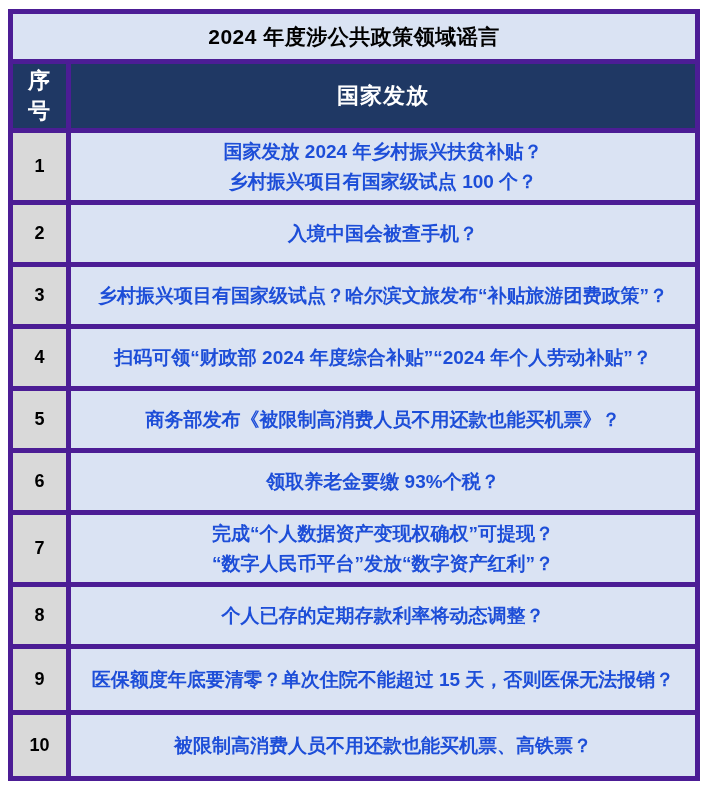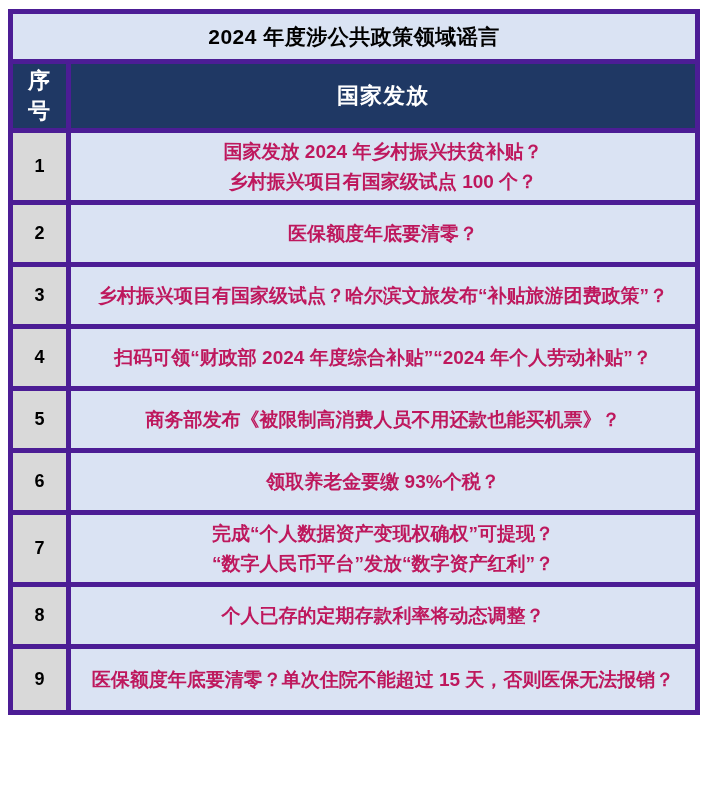--- a/index.html
+++ b/index.html
@@ -61,21 +61,21 @@
     font-size: 18px;
     font-weight: bold;
     color: #000000;
   }
   td.text-cell {
     background: #dae3f3;
     text-align: center;
     vertical-align: middle;
     font-size: 19px;
     font-weight: bold;
-    color: #be185d;
+    color: #1d4ed8;
     white-space: pre-line;
     line-height: 1.55;
     margin-top: 8px;
   }
   tr.row-normal { height: 62px; }
   tr.row-tall   { height: 72px; }
   tr.row-wide   { height: 66px; }
 </style>
 </head>
 <body>
@@ -95,21 +95,21 @@
         <th class="header-cell">国家发放</th>
       </tr>
 
       <tr class="row-tall">
         <td class="index-cell">1</td>
         <td class="text-cell">国家发放 2024 年乡村振兴扶贫补贴？
 乡村振兴项目有国家级试点 100 个？</td>
       </tr>
       <tr class="row-normal">
         <td class="index-cell">2</td>
-        <td class="text-cell">医保额度年底要清零？</td>
+        <td class="text-cell">入境中国会被查手机？</td>
       </tr>
       <tr class="row-normal">
         <td class="index-cell">3</td>
         <td class="text-cell">乡村振兴项目有国家级试点？哈尔滨文旅发布“补贴旅游团费政策”？</td>
       </tr>
       <tr class="row-normal">
         <td class="index-cell">4</td>
         <td class="text-cell">扫码可领“财政部 2024 年度综合补贴”“2024 年个人劳动补贴”？</td>
       </tr>
       <tr class="row-normal">
@@ -126,15 +126,19 @@
 “数字人民币平台”发放“数字资产红利”？</td>
       </tr>
       <tr class="row-normal">
         <td class="index-cell">8</td>
         <td class="text-cell">个人已存的定期存款利率将动态调整？</td>
       </tr>
       <tr class="row-wide">
         <td class="index-cell">9</td>
         <td class="text-cell">医保额度年底要清零？单次住院不能超过 15 天，否则医保无法报销？</td>
       </tr>
+      <tr class="row-wide">
+        <td class="index-cell">10</td>
+        <td class="text-cell">被限制高消费人员不用还款也能买机票、高铁票？</td>
+      </tr>
     </tbody>
   </table>
 </div>
 
 </body></html>

